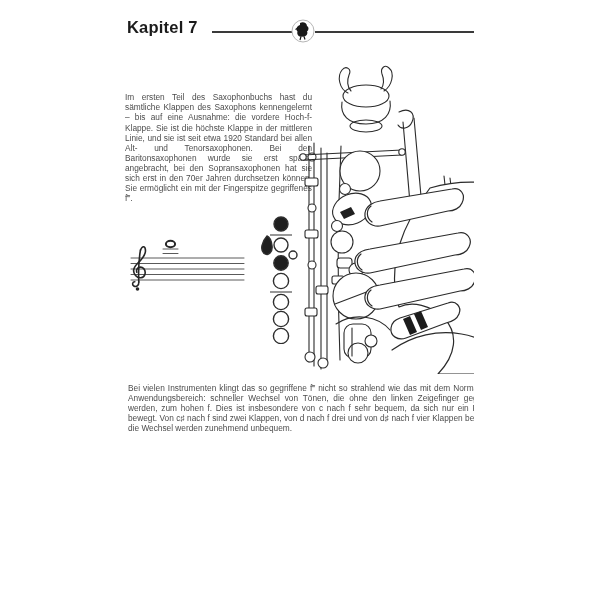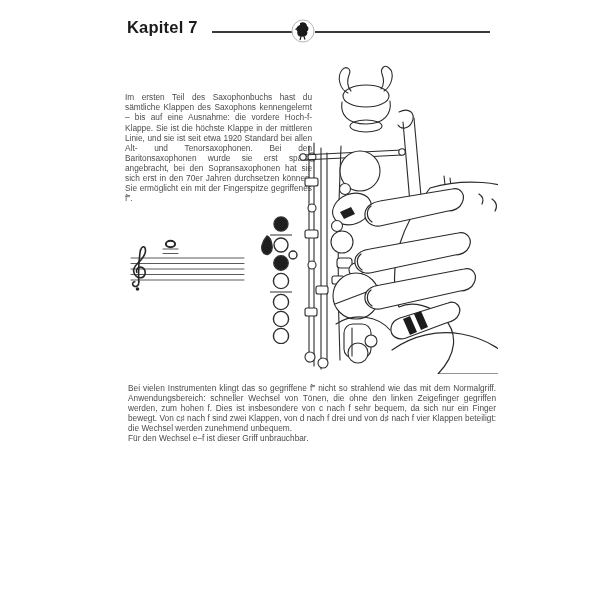--- a/index.html
+++ b/index.html
@@ -1,20 +1,19 @@
 <!DOCTYPE html>
 <html lang="de"><head>
 <meta charset="utf-8">
 <style>
   html,body{margin:0;padding:0;}
   .page{
     position:relative; width:474px; height:600px; background:#ffffff;
     font-family:"Liberation Sans","DejaVu Sans",sans-serif; overflow:hidden;
     color:#4a4a4a;
-    padding-left:24px;
   }
   .chapter{
     position:absolute; left:127px; top:18px; font-size:16.5px; font-weight:bold;
     color:#1b1b1b; letter-spacing:.2px;
   }
   .rule{ position:absolute; top:31px; height:2px; background:#3a3a3a; }
   .rule.left{ left:212px; width:80px; }
   .rule.right{ left:315px; width:175px; }
   .emblem{ position:absolute; left:291px; top:19px; width:24px; height:24px; }
   .title{
@@ -172,16 +171,15 @@
 
         <path d="M104,258 L152,243 C160,240 166,247 163,254 C161,259 155,262 150,263 L110,278 C102,281 94,276 95,268 C96,262 99,260 104,258 Z"></path>
         <path d="M107,259 L114,256 L121,272 L114,275 Z" fill="#1c1c1c" stroke="none"></path>
         <path d="M118,254 L125,251 L132,267 L125,270 Z" fill="#1c1c1c" stroke="none"></path>
       </g>
     </svg>
   </div>
 
   <div class="bodytext">
     <p>Bei vielen Instrumenten klingt das so gegriffene f‴ nicht so strahlend wie das mit dem Normalgriff. Anwendungsbereich: schneller Wechsel von Tönen, die ohne den linken Zeigefinger gegriffen werden, zum hohen f. Dies ist insbesondere von c nach f sehr bequem, da sich nur ein Finger bewegt. Von c♯ nach f sind zwei Klappen, von d nach f drei und von d♯ nach f vier Klappen beteiligt: die Wechsel werden zunehmend unbequem.</p>
-    <p>Für den Wechsel e–f ist dieser Griff unbrauchbar.</p>
   </div>
 
 </div>
 
 </body></html>

